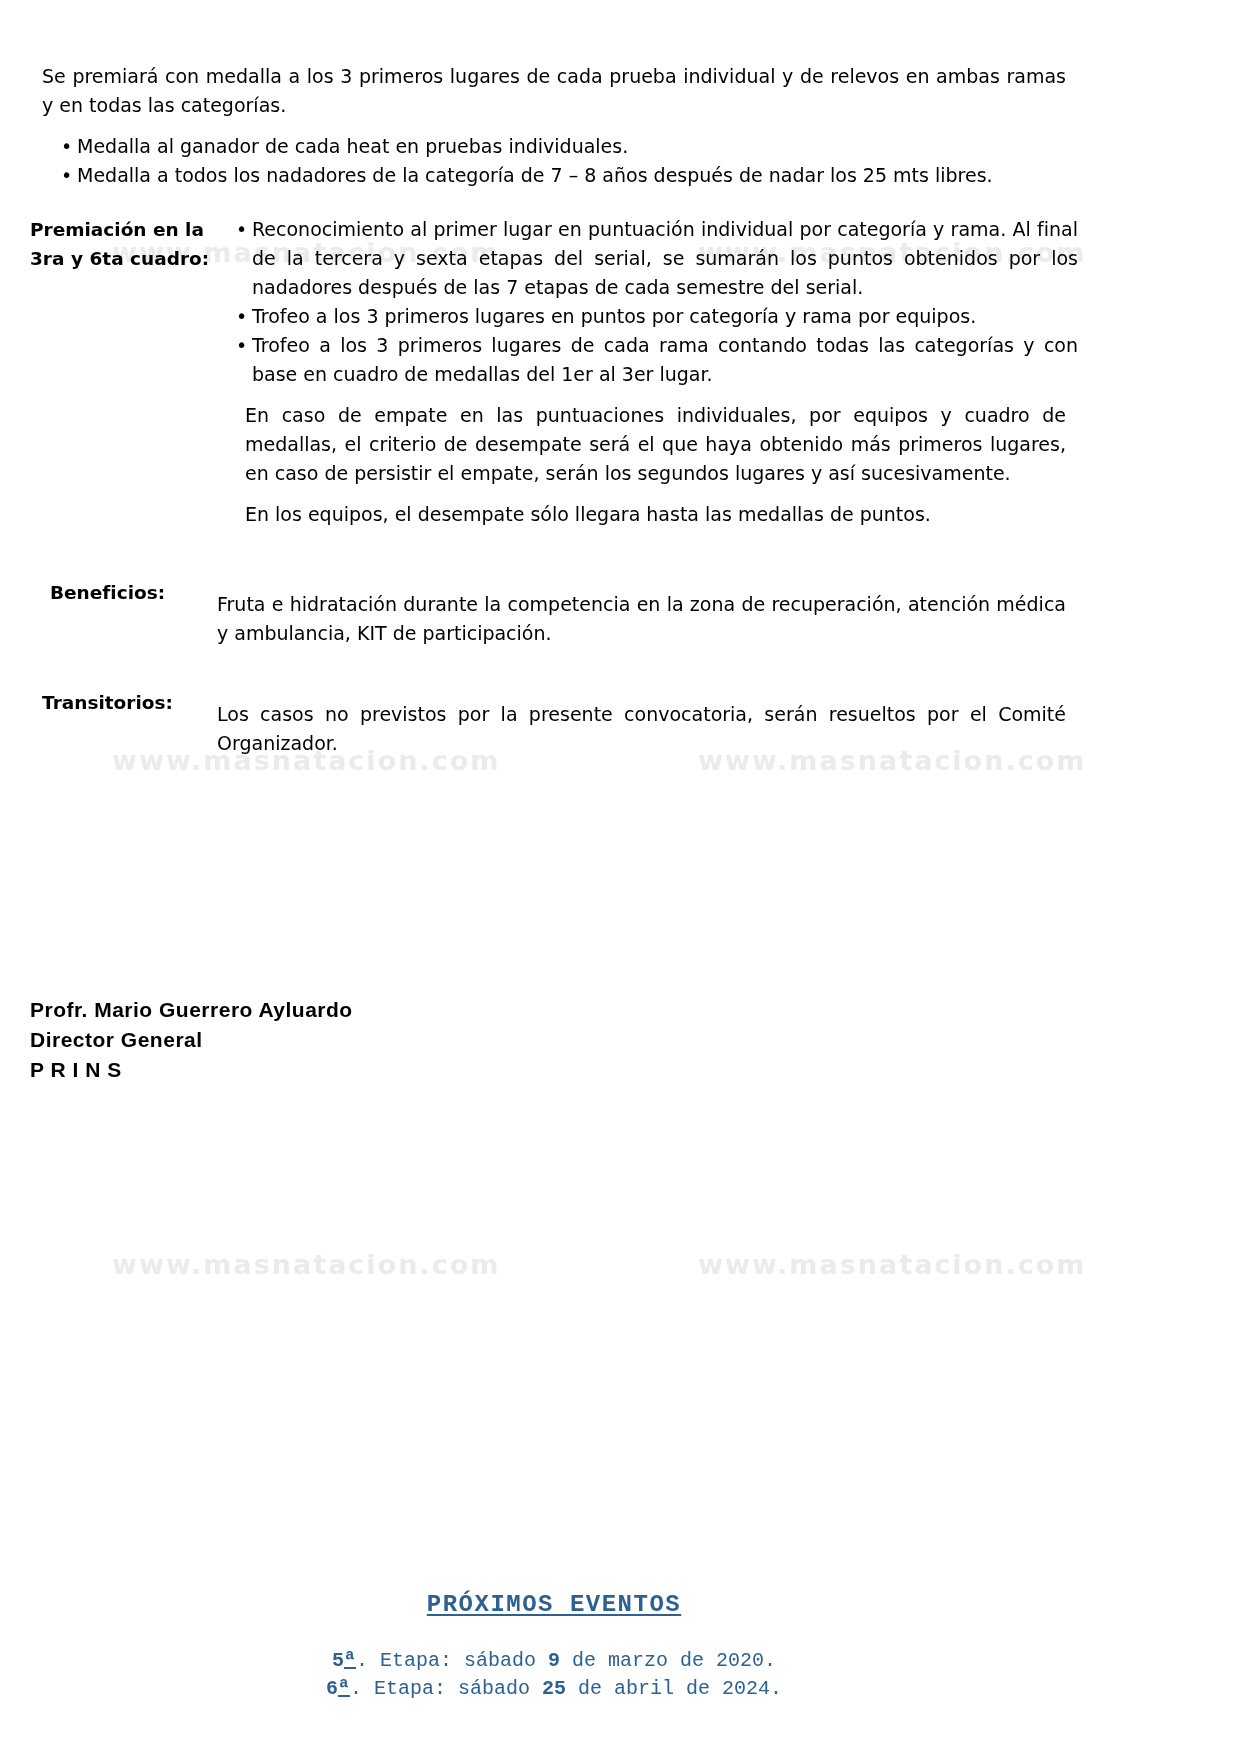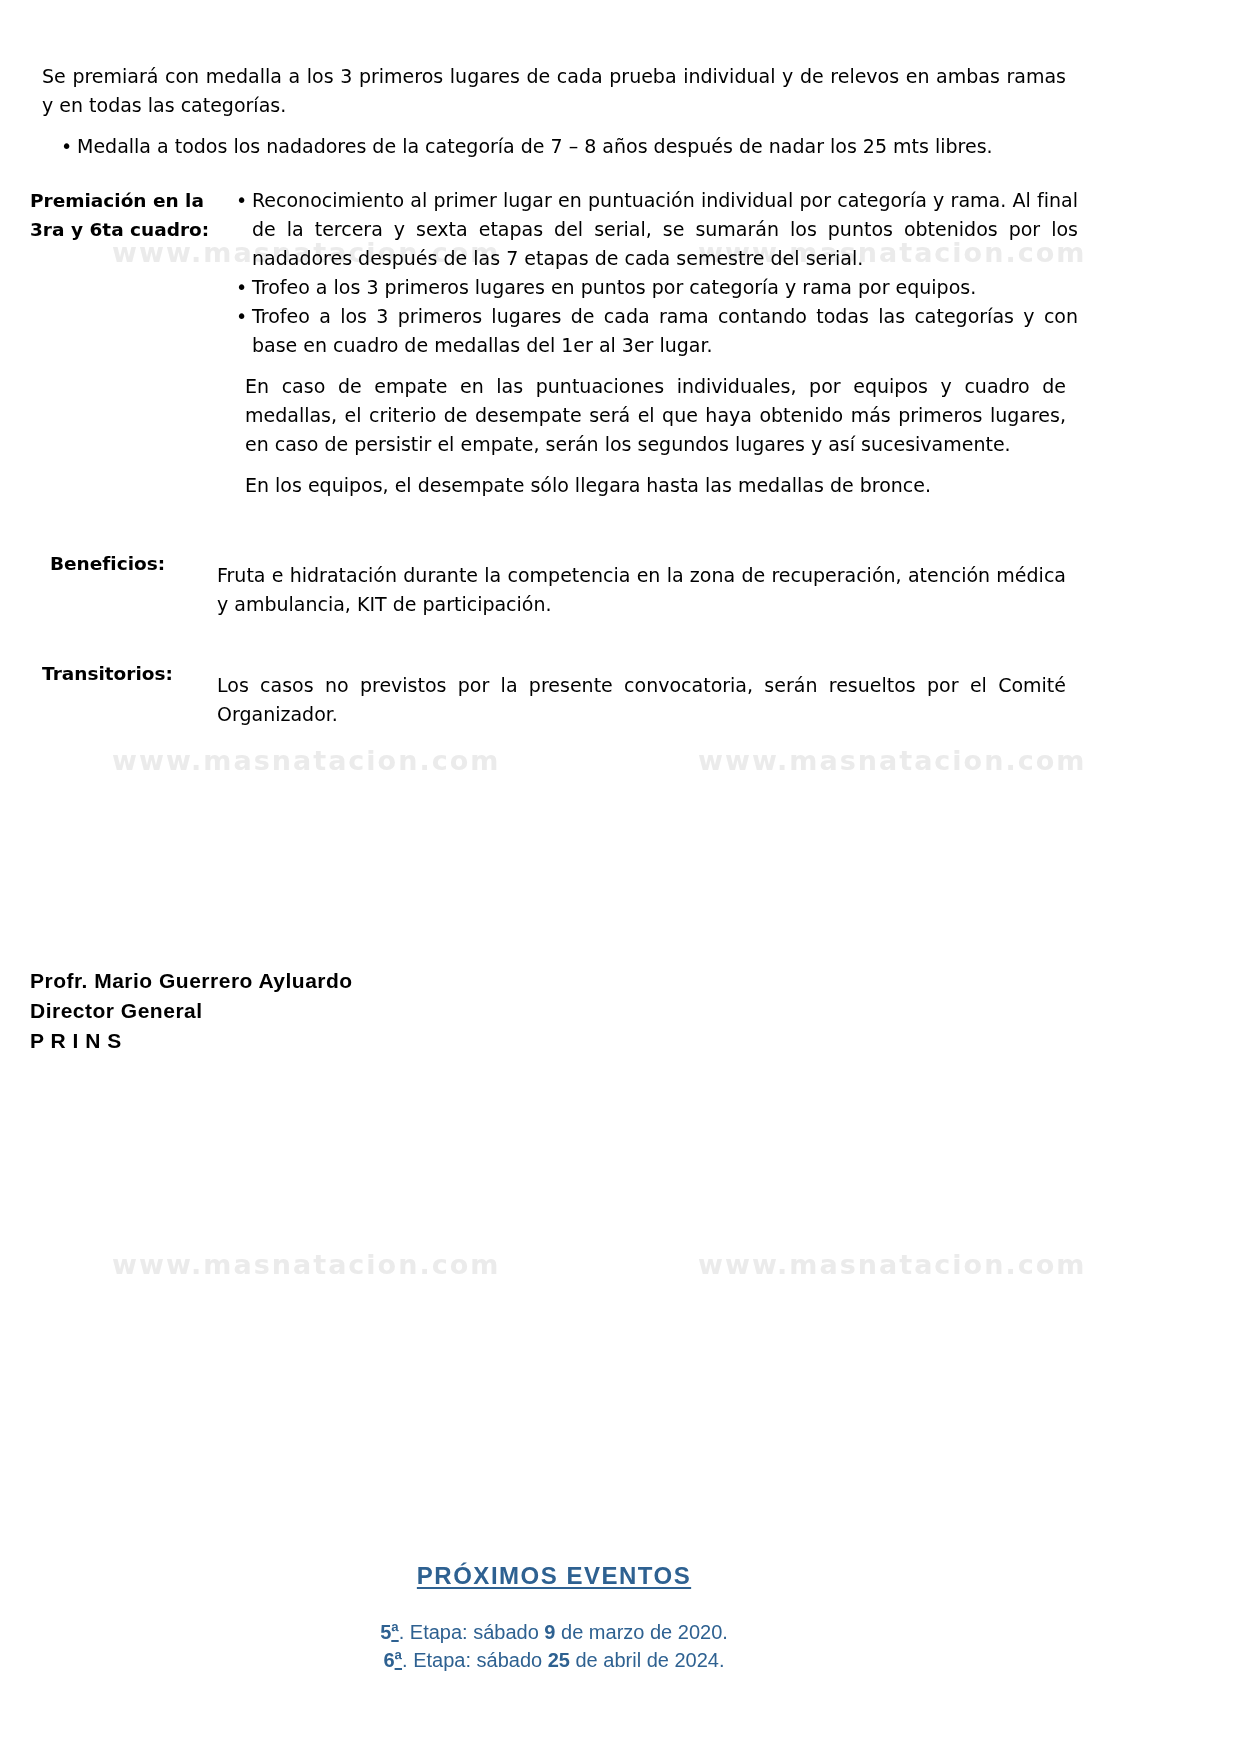--- a/index.html
+++ b/index.html
@@ -48,21 +48,21 @@
     margin-top:225px;
     text-align:left;
     font-family:"Liberation Sans", sans-serif;
     font-weight:700;
     font-size:21px; line-height:30px;
     letter-spacing:0.5px;
   }
   .upcoming {
     margin-top:505px;
     text-align:center;
-    font-family:Liberation Sans, sans-serif;
+    font-family:Liberation Mono, monospace;
     color:var(--accent, #2e6191);
   }
   .upcoming-heading {
     display:inline-block;
     font-weight:700;
     font-size:24px; line-height:30px;
     letter-spacing:1.5px;
     text-decoration:underline;
     text-decoration-thickness:2px;
     text-underline-offset:3px;
@@ -84,39 +84,40 @@
   <span class="watermark" style="left:698px; top:746px;">www.masnatacion.com</span>
   <span class="watermark" style="left:112px; top:1250px;">www.masnatacion.com</span>
   <span class="watermark" style="left:698px; top:1250px;">www.masnatacion.com</span>
 
   <div class="content">
 
     <section class="sec sec-premiacion-cada">
       <div class="body-col">
         <p>Se premiará con medalla a los 3 primeros lugares de cada prueba individual y de relevos en ambas ramas y en todas las categorías.</p>
         <ul class="blist">
+          <li>Medalla al ganador de cada heat en pruebas individuales.</li>
           <li>Medalla a todos los nadadores de la categoría de 7 – 8 años después de nadar los 25 mts libres.</li>
         </ul>
       </div>
     </section>
 
     <section class="sec sec-premiacion-3ra">
       <div class="label-col">
         <span class="lbl-line">Premiación en la</span>
         <span class="lbl-line">3ra y 6ta cuadro:</span>
       </div>
       <div class="body-col">
         <ul class="blist">
           <li>Reconocimiento al primer lugar en puntuación individual por categoría y rama. Al final de la tercera y sexta etapas del serial, se sumarán los puntos obtenidos por los nadadores después de las 7 etapas de cada semestre del serial.</li>
           <li>Trofeo a los 3 primeros lugares en puntos por categoría y rama por equipos.</li>
           <li>Trofeo a los 3 primeros lugares de cada rama contando todas las categorías y con base en cuadro de medallas del 1er al 3er lugar.</li>
         </ul>
         <div class="tie-block">
           <p>En caso de empate en las puntuaciones individuales, por equipos y cuadro de medallas, el criterio de desempate será el que haya obtenido más primeros lugares, en caso de persistir el empate, serán los segundos lugares y así sucesivamente.</p>
-          <p>En los equipos, el desempate sólo llegara hasta las medallas de bronce.</p>
+          <p>En los equipos, el desempate sólo llegara hasta las medallas de puntos.</p>
         </div>
       </div>
     </section>
 
     <section class="sec sec-beneficios">
       <div class="label-col">
         <span class="lbl-line">Beneficios:</span>
       </div>
       <div class="body-col">
         <p>Fruta e hidratación durante la competencia en la zona de recuperación, atención médica y ambulancia, KIT de participación.</p>

